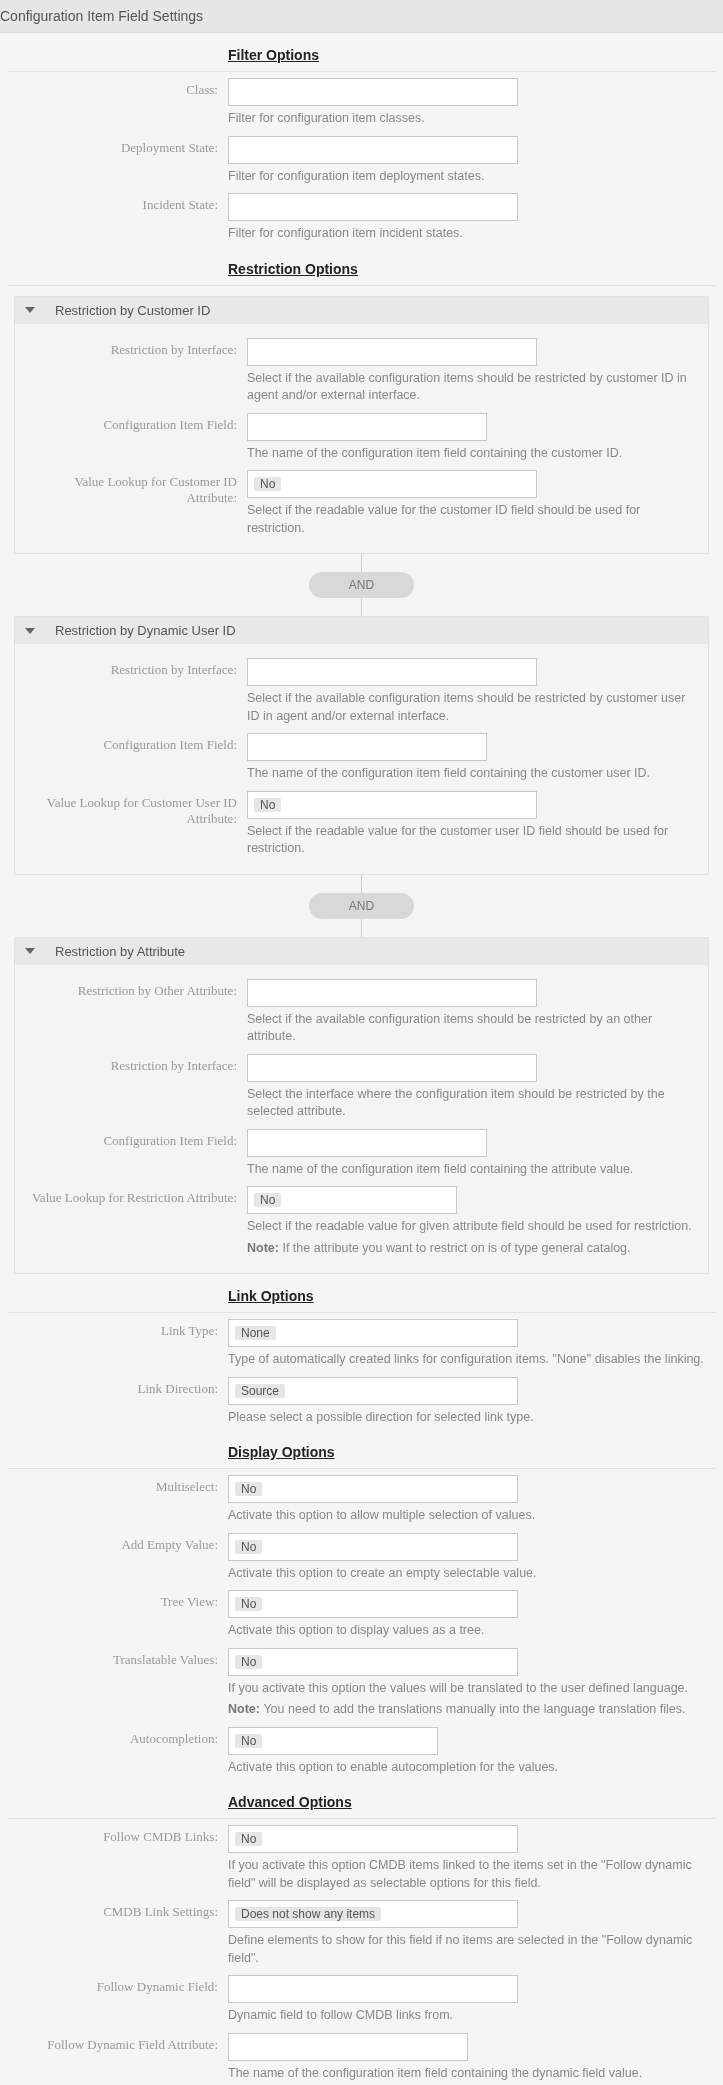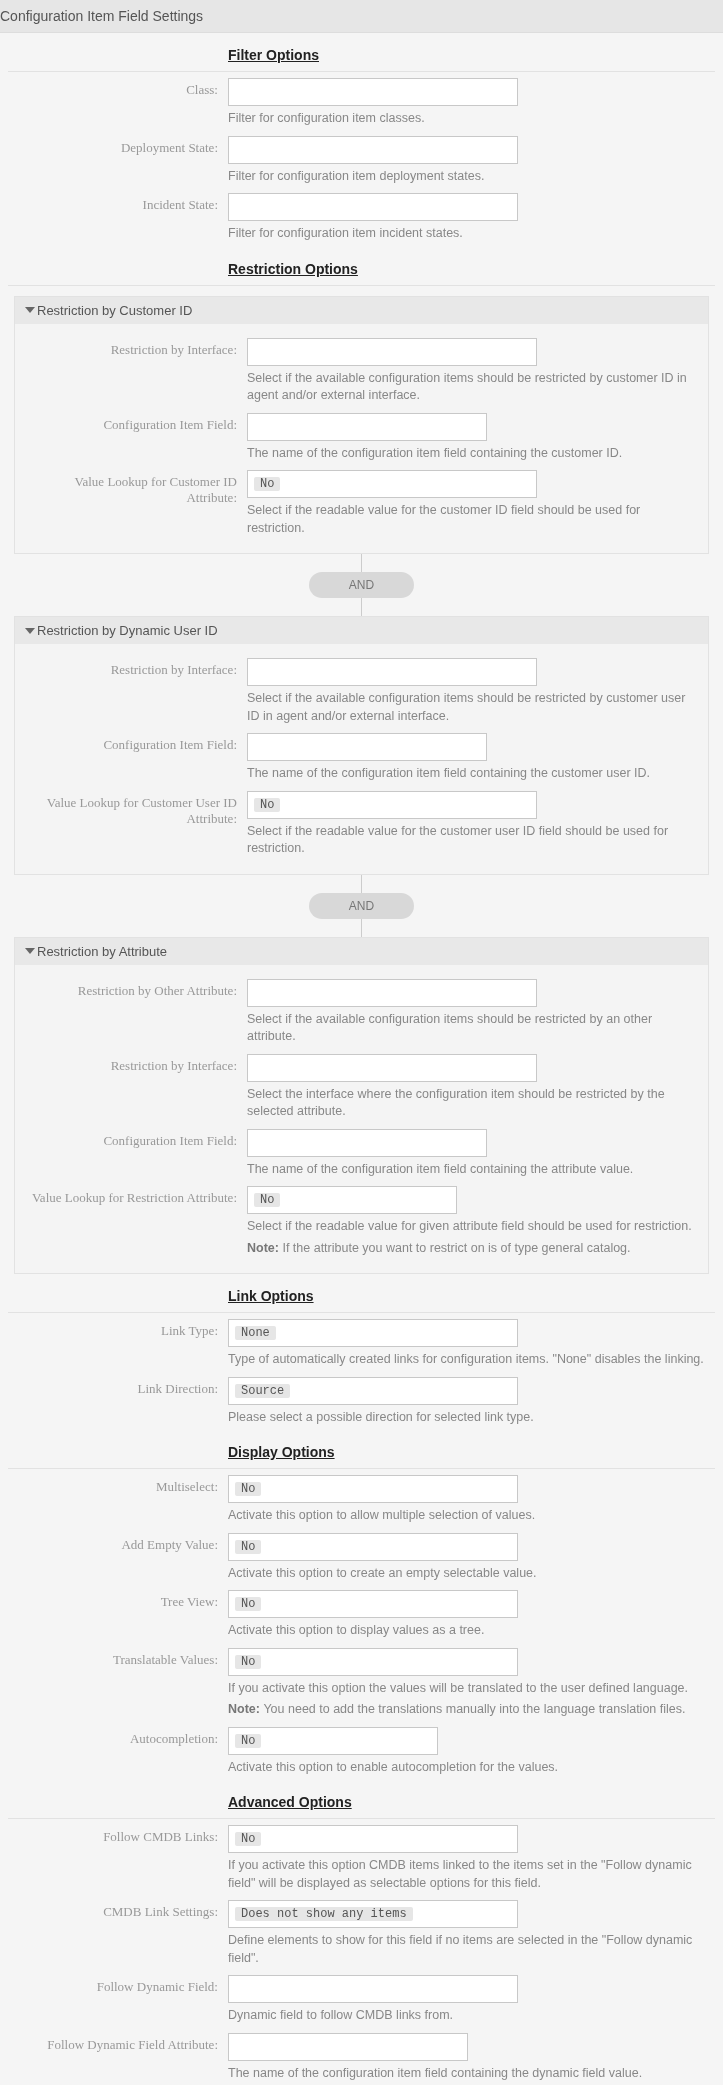--- a/index.html
+++ b/index.html
@@ -46,21 +46,20 @@
   .field-body {
     flex: 1;
   }
   .text-input, .select {
     border: 1px solid #c8c8c8;
     background: #fff;
     height: 28px;
     padding: 11px 6px;
     font-size: 13px;
     color: #333;
-    font-family: Liberation Mono, monospace;
   }
   .text-input { width: 290px; }
   .text-input.sm { width: 240px; }
   .select {
     width: 290px;
     display: flex;
     align-items: center;
     padding-left: 6px;
   }
   .select.sm { width: 210px; }
@@ -82,21 +81,21 @@
   .accordion {
     margin: 10px 14px 0 14px;
     border: 1px solid #e2e2e2;
     background: #f4f4f4;
   }
   .acc-header {
     background: #e8e8e8;
     padding: 6px 10px;
     display: flex;
     align-items: center;
-    gap: 2px;
+    gap: 20px;
     color: #555;
     font-size: 13px;
   }
   .chev {
     width: 0; height: 0;
     border-left: 5px solid transparent;
     border-right: 5px solid transparent;
     border-top: 6px solid #666;
   }
   .acc-body {

